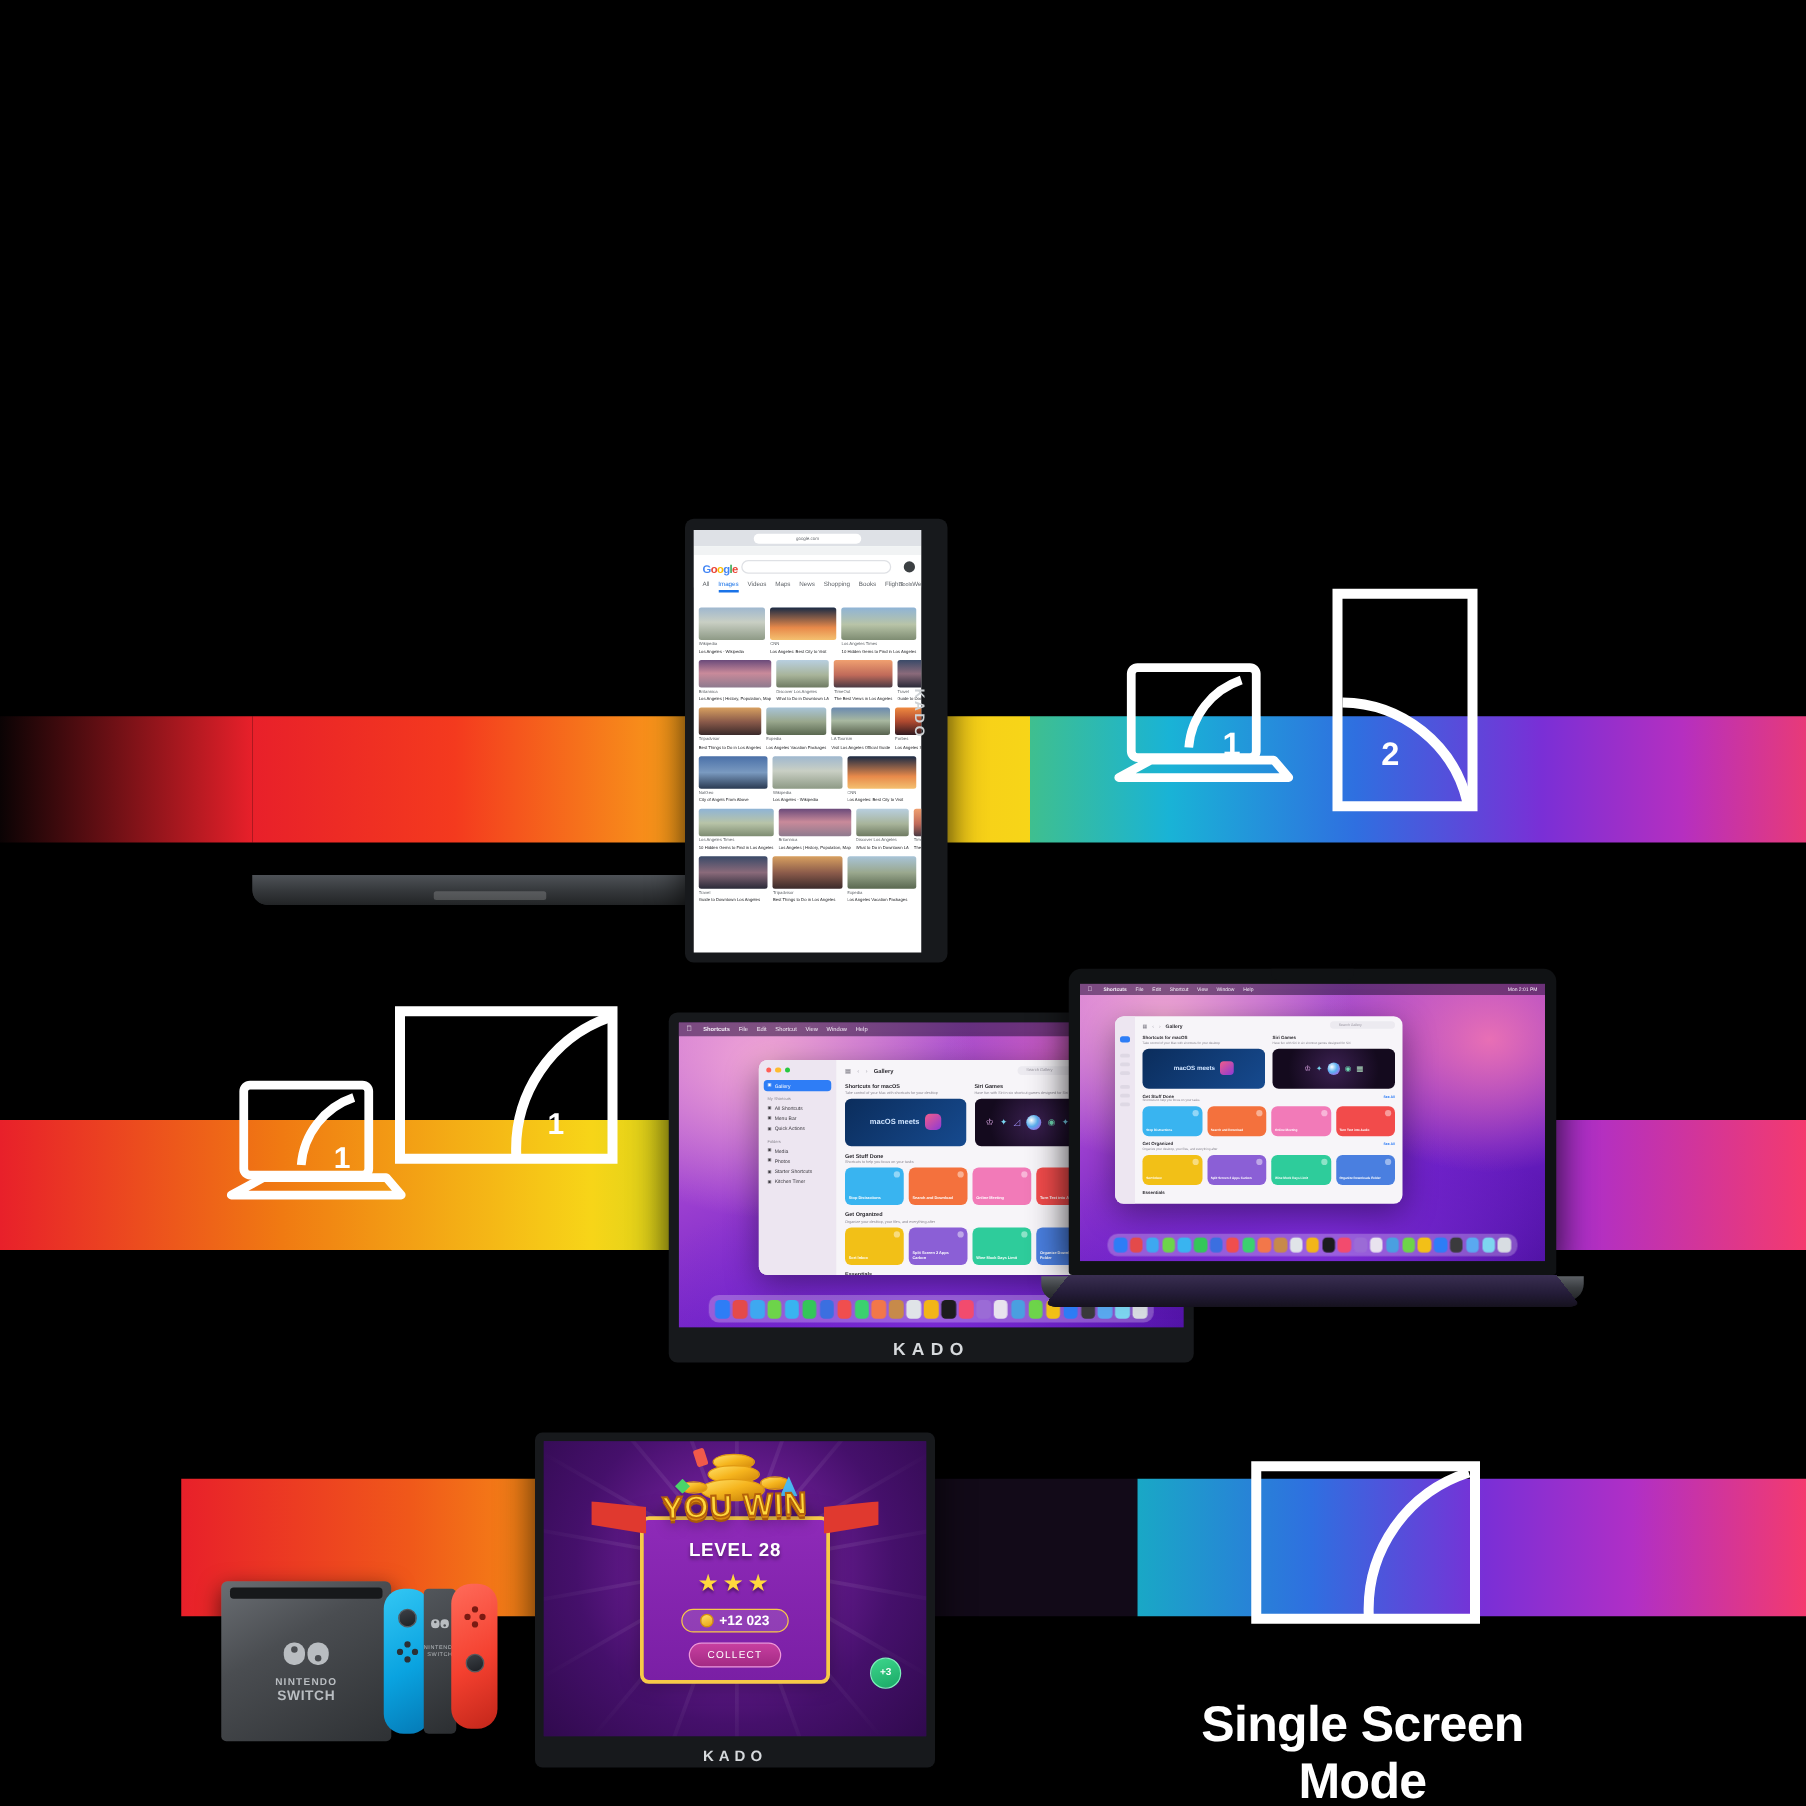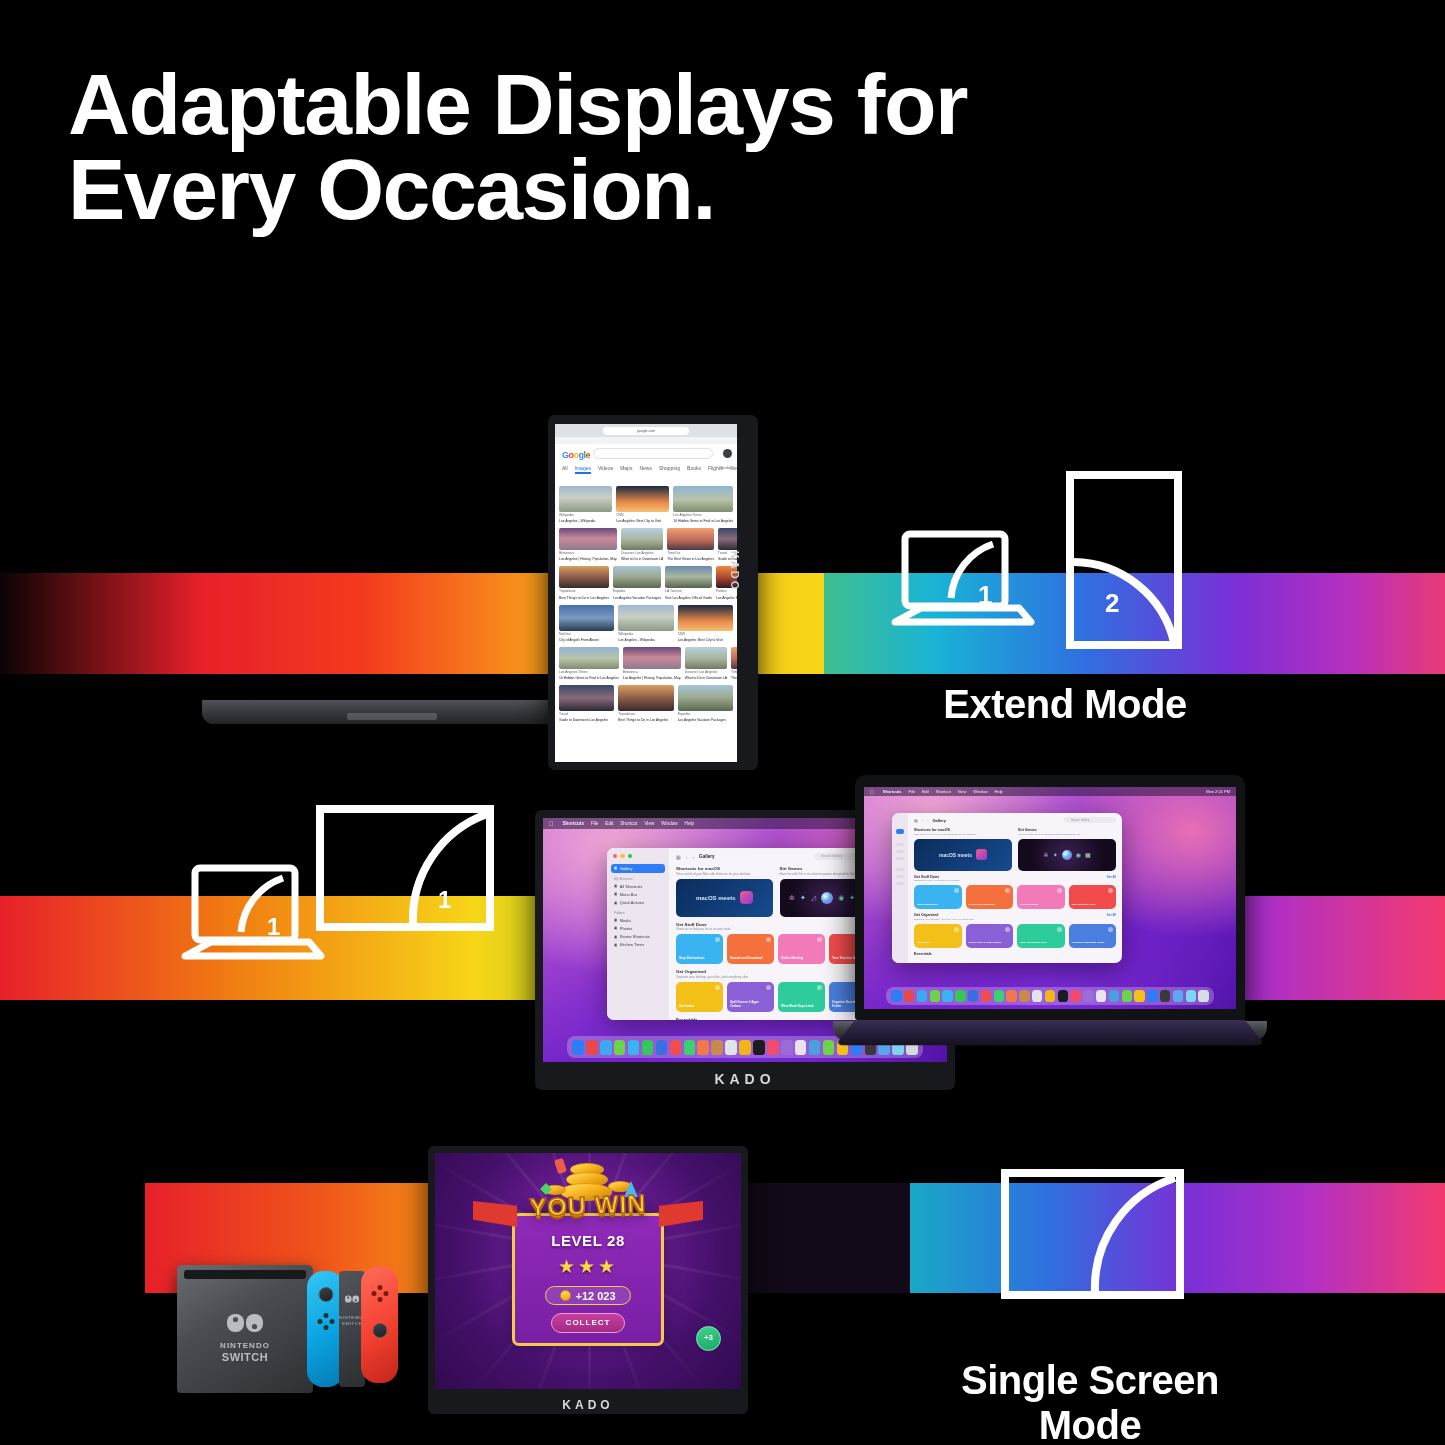--- a/index.html
+++ b/index.html
@@ -229,21 +229,21 @@
   .stars { margin-top:6px; font-size:19px; color:#ffd83d; letter-spacing:3px;
      text-shadow:0 2px 2px rgba(0,0,0,.35); }
   .coin-pill { margin:8px auto 0; width:86px; height:19px; border-radius:10px;
      background:rgba(255,255,255,.13); border:1.6px solid #f7c948;
      display:flex; align-items:center; justify-content:center; gap:4px;
      font-size:11px; font-weight:700; color:#fff; }
   .coin-pill .cc { width:11px; height:11px; border-radius:50%;
      background:linear-gradient(160deg,#ffe169,#e9a513); border:1px solid #d4910d; }
   .collect-btn { margin:8px auto 0; width:74px; height:20px; border-radius:10px;
      background:linear-gradient(180deg,#c73fa0 0%,#a32a84 100%);
-     border:1.6px solid #f29ad8; font-size:8px; font-weight:700; color:#fff;
+     border:1.6px solid #f29ad8; font-size:8px; font-weight:400; color:#fff;
      letter-spacing:1px; line-height:17px; }
   .plus3 { position:absolute; right:20px; bottom:38px; width:25px; height:25px;
      border-radius:50%; background:linear-gradient(160deg,#3dd68c,#1aa866);
      border:1.6px solid #7ef0bb; font-size:8px; font-weight:800; color:#fff;
      line-height:22px; text-align:center; z-index:5; }
 
   
   #switch { position:absolute; left:155px; top:125px; width:240px; height:165px; }
   .sw-dock { position:absolute; left:22px; top:10px; width:136px; height:128px;
      background:linear-gradient(150deg,#6a6e73 0%,#4a4d51 38%,#2e3134 100%);
@@ -262,22 +262,20 @@
      background:linear-gradient(160deg,#3c4046,#1d2024); border:1.4px solid #55595e; }
   .joy-mid { position:absolute; left:184px; top:16px; width:26px; height:116px;
      border-radius:4px; background:linear-gradient(150deg,#52565b,#2b2e31); }
   .joy-mid .lbl { position:absolute; left:0; right:0; top:44px; text-align:center;
      font-size:4.4px; color:#b9bdc1; line-height:1.4; letter-spacing:.5px; }
 </style>
 </head>
 <body>
 
 <div id="header">
-  <div id="headline">Adaptable Displays for
-Every Occasion.</div>
 </div>
 
 <div class="band" id="band-1">
     <div class="band-seg" style="left: 0%; width: 14%; background: linear-gradient(90deg, rgb(10, 3, 4) 0%, rgb(232, 32, 42) 100%);"></div>
     <div class="band-seg" style="left: 14%; width: 28%; background: linear-gradient(90deg, rgb(232, 32, 42) 0%, rgb(244, 58, 30) 40%, rgb(249, 192, 24) 100%);"></div>
     <div class="band-seg" style="left: 42%; width: 15%; background: linear-gradient(90deg, rgb(249, 192, 24) 0%, rgb(247, 213, 24) 100%);"></div>
     <div class="band-seg" style="left: 57%; width: 43%; background: linear-gradient(90deg, rgb(63, 191, 143) 0%, rgb(25, 179, 214) 18%, rgb(47, 111, 224) 42%, rgb(122, 47, 214) 66%, rgb(181, 47, 192) 84%, rgb(232, 58, 120) 100%);"></div>
   </div>
 <div class="band" id="band-2">
     <div class="band-seg" style="left: 0%; width: 78%; background: linear-gradient(90deg, rgb(232, 32, 42) 0%, rgb(240, 122, 18) 20%, rgb(247, 213, 24) 42%, rgb(140, 201, 30) 62%, rgb(47, 184, 122) 82%, rgb(25, 168, 198) 100%);"></div>
@@ -457,21 +455,20 @@
         <path d="M14 94 L40 80 L138 80 L150 94 Z" fill="none" stroke="#fff" stroke-width="7" stroke-linejoin="round"></path>
       </svg>
       <div style="position:absolute;left:113px;top:110px;font-size:26px;font-weight:700;color:#fff;">1</div>
 
       <svg class="icon-svg" style="left:200px;top:0px;" width="118" height="180" viewBox="0 0 118 180">
         <rect x="5" y="5" width="108" height="170" fill="none" stroke="#fff" stroke-width="8"></rect>
         <path d="M9 92 A 104 104 0 0 1 109 172" fill="none" stroke="#fff" stroke-width="8"></path>
       </svg>
       <div style="position:absolute;left:240px;top:118px;font-size:26px;font-weight:700;color:#fff;">2</div>
     </div>
-    <div class="mode-label">Extend Mode</div>
   </div>
 </div>
 
 <div class="row" id="row-dup">
 
   <div class="mode-block" id="dup-block">
     <div class="mode-icons">
       <svg class="icon-svg" style="left:16px;top:62px;" width="155" height="112" viewBox="0 0 155 112">
         <rect x="24" y="6" width="100" height="72" rx="5" fill="none" stroke="#fff" stroke-width="7"></rect>
         <path d="M112 16 A 62 62 0 0 0 70 70" fill="none" stroke="#fff" stroke-width="7"></path>

